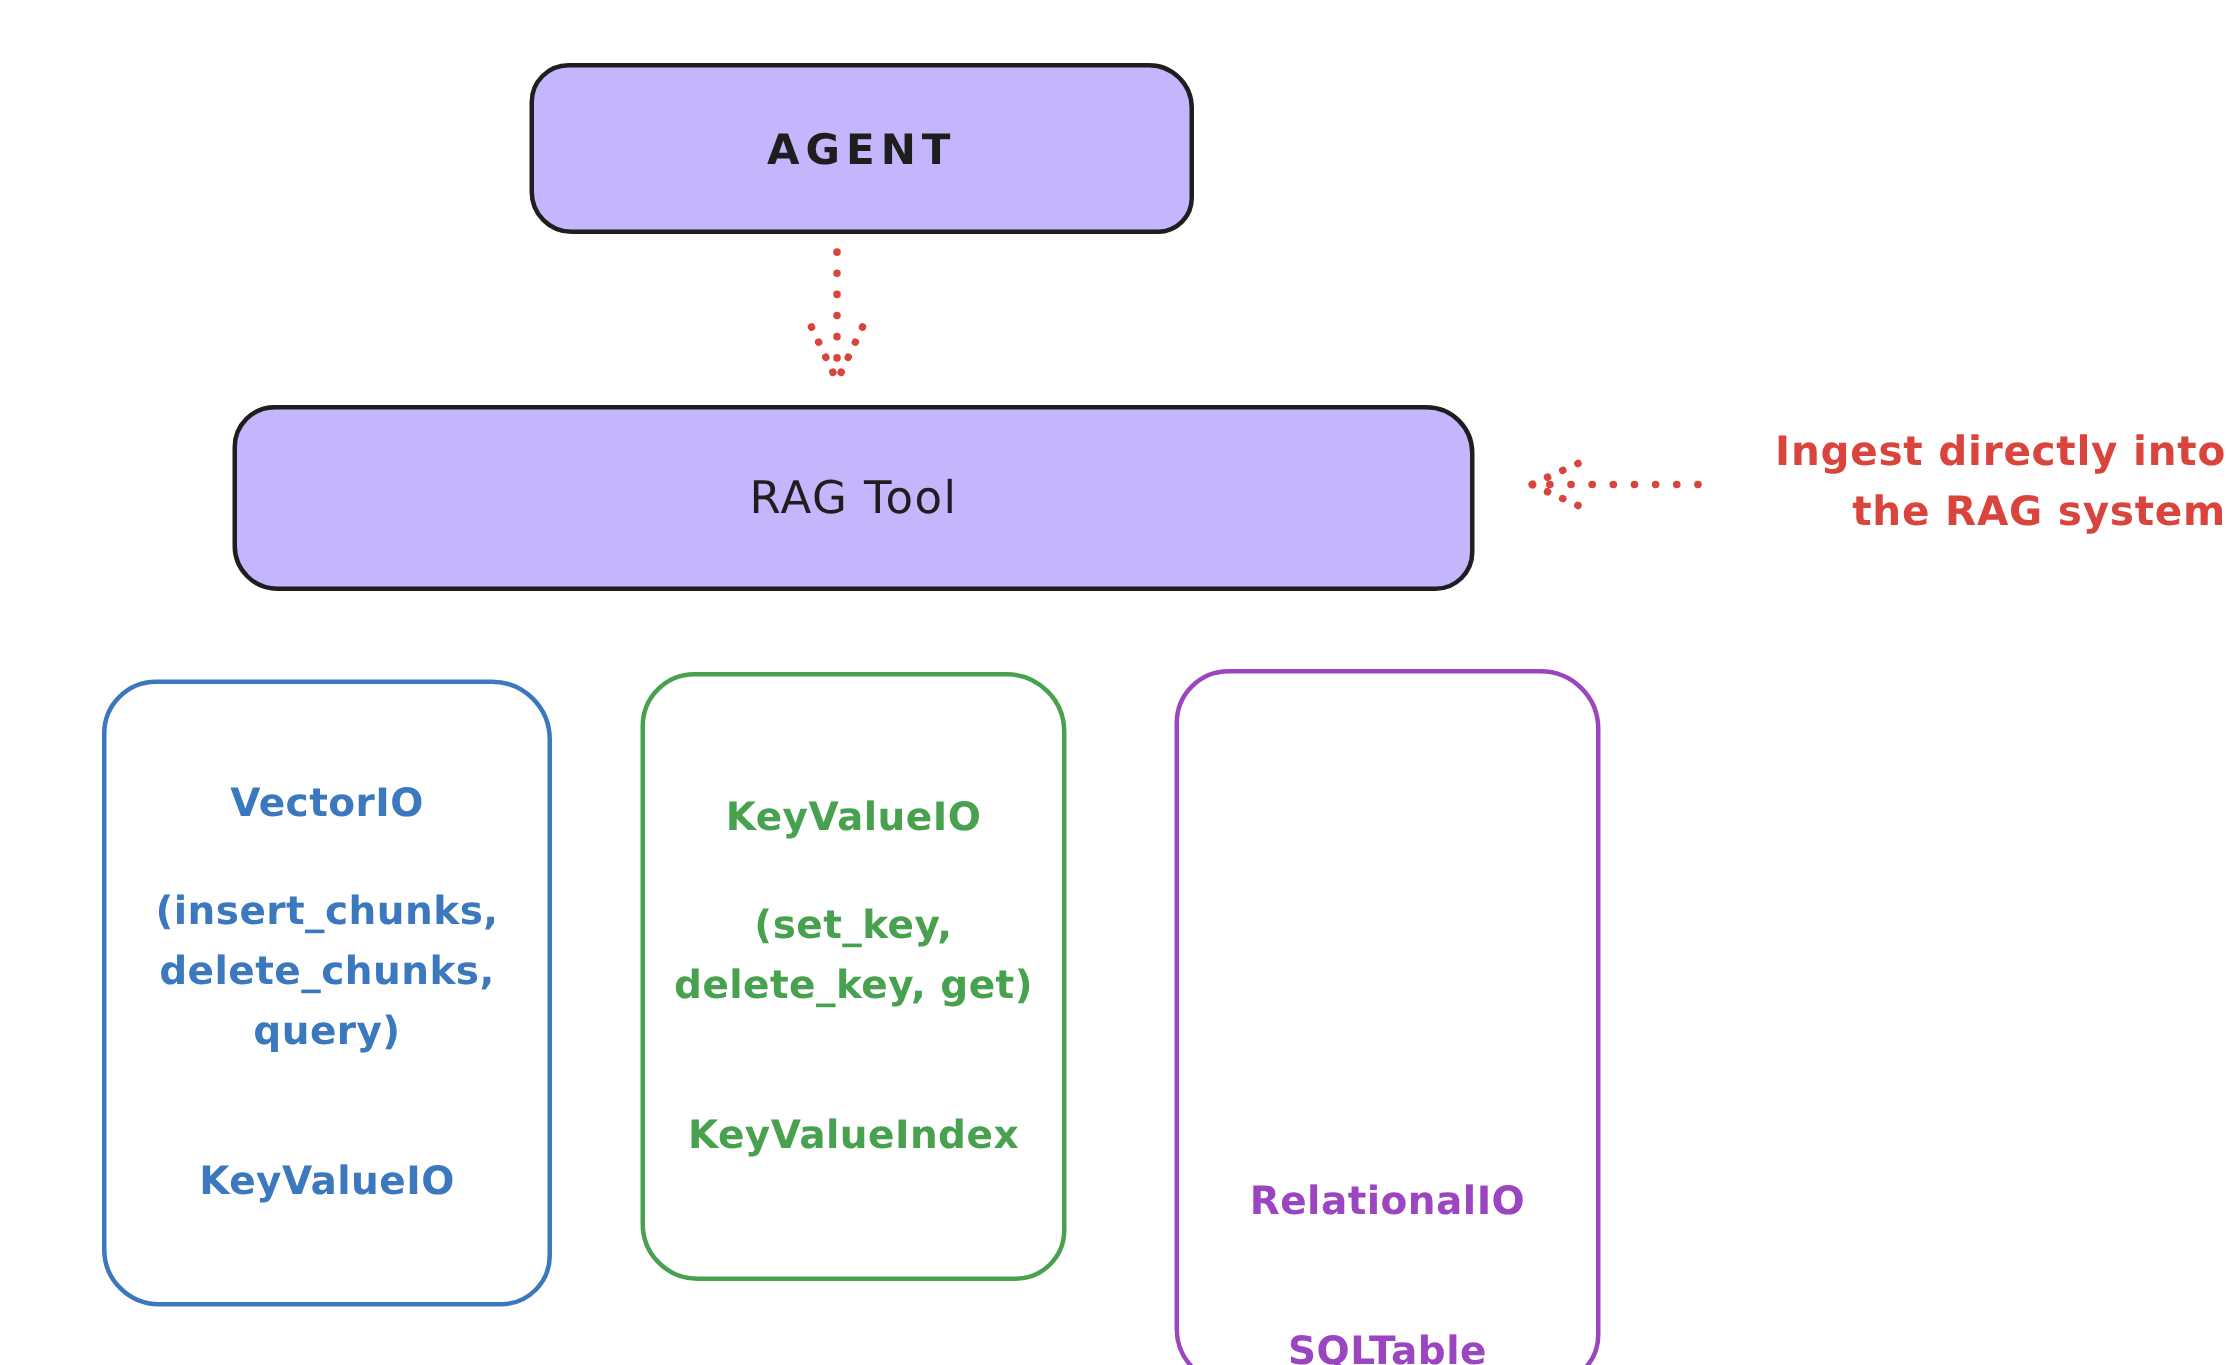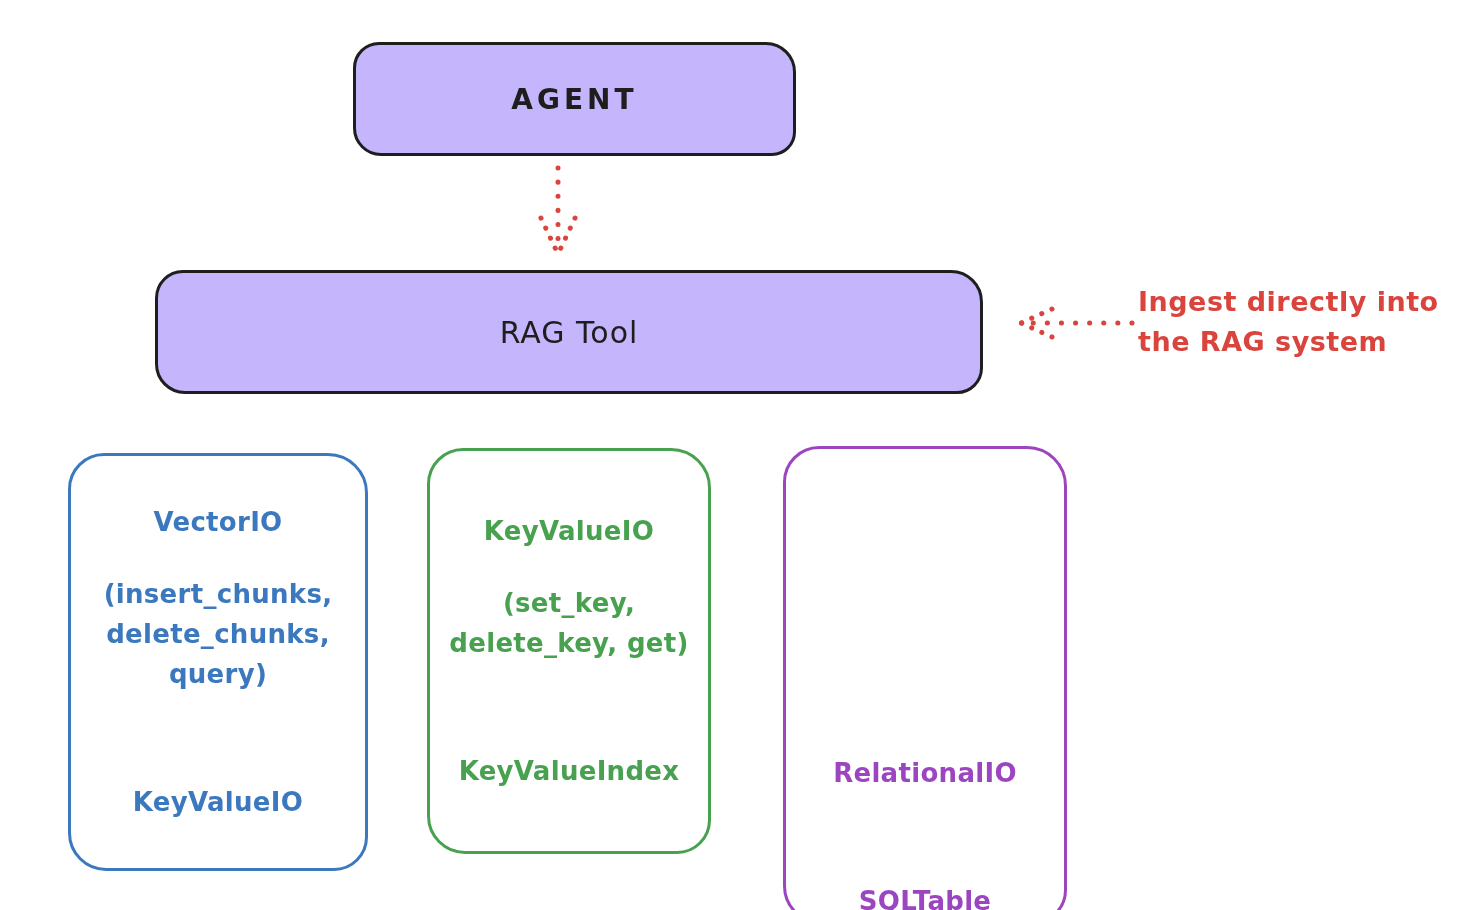--- a/index.html
+++ b/index.html
@@ -50,21 +50,21 @@
     fill: none;
   }
   .dot-stroke.tight { stroke-dasharray: 0.1 11; }
   .annotation {
     position: absolute;
     left: 1138px; top: 282px; width: 346px;
     color: var(--red);
     font-size: 27px;
     font-weight: 700;
     line-height: 40px;
-    text-align: left;
+    text-align: right;
     white-space: pre-line;
     letter-spacing: 0.5px;
   }
   .backend-box {
     position: absolute;
     border-width: 3.5px;
     border-style: solid;
     border-radius: 36px 40px 34px 38px;
     background: #ffffff;
     display: flex;
@@ -75,21 +75,21 @@
     font-weight: 600;
     font-size: 26px;
     line-height: 40px;
     letter-spacing: 0.3px;
     gap: 32px;
   }
   .backend-vector     { left: 68px;  top: 453px; width: 300px; height: 418px; }
   .backend-keyvalue   { left: 427px; top: 448px; width: 284px; height: 406px; text-align: center; }
   .backend-relational { left: 783px; top: 446px; width: 284px; height: 478px; justify-content: flex-end; }
   .backend-methods { white-space: pre-line; }
-  .backend-index { margin-top: 56px; }
+  .backend-index { margin-top: 28px; }
 </style>
 </head>
 <body>
 
 <div class="canvas">
 
   <div class="node agent-box">
     <span class="agent-label">AGENT</span>
   </div>
 

